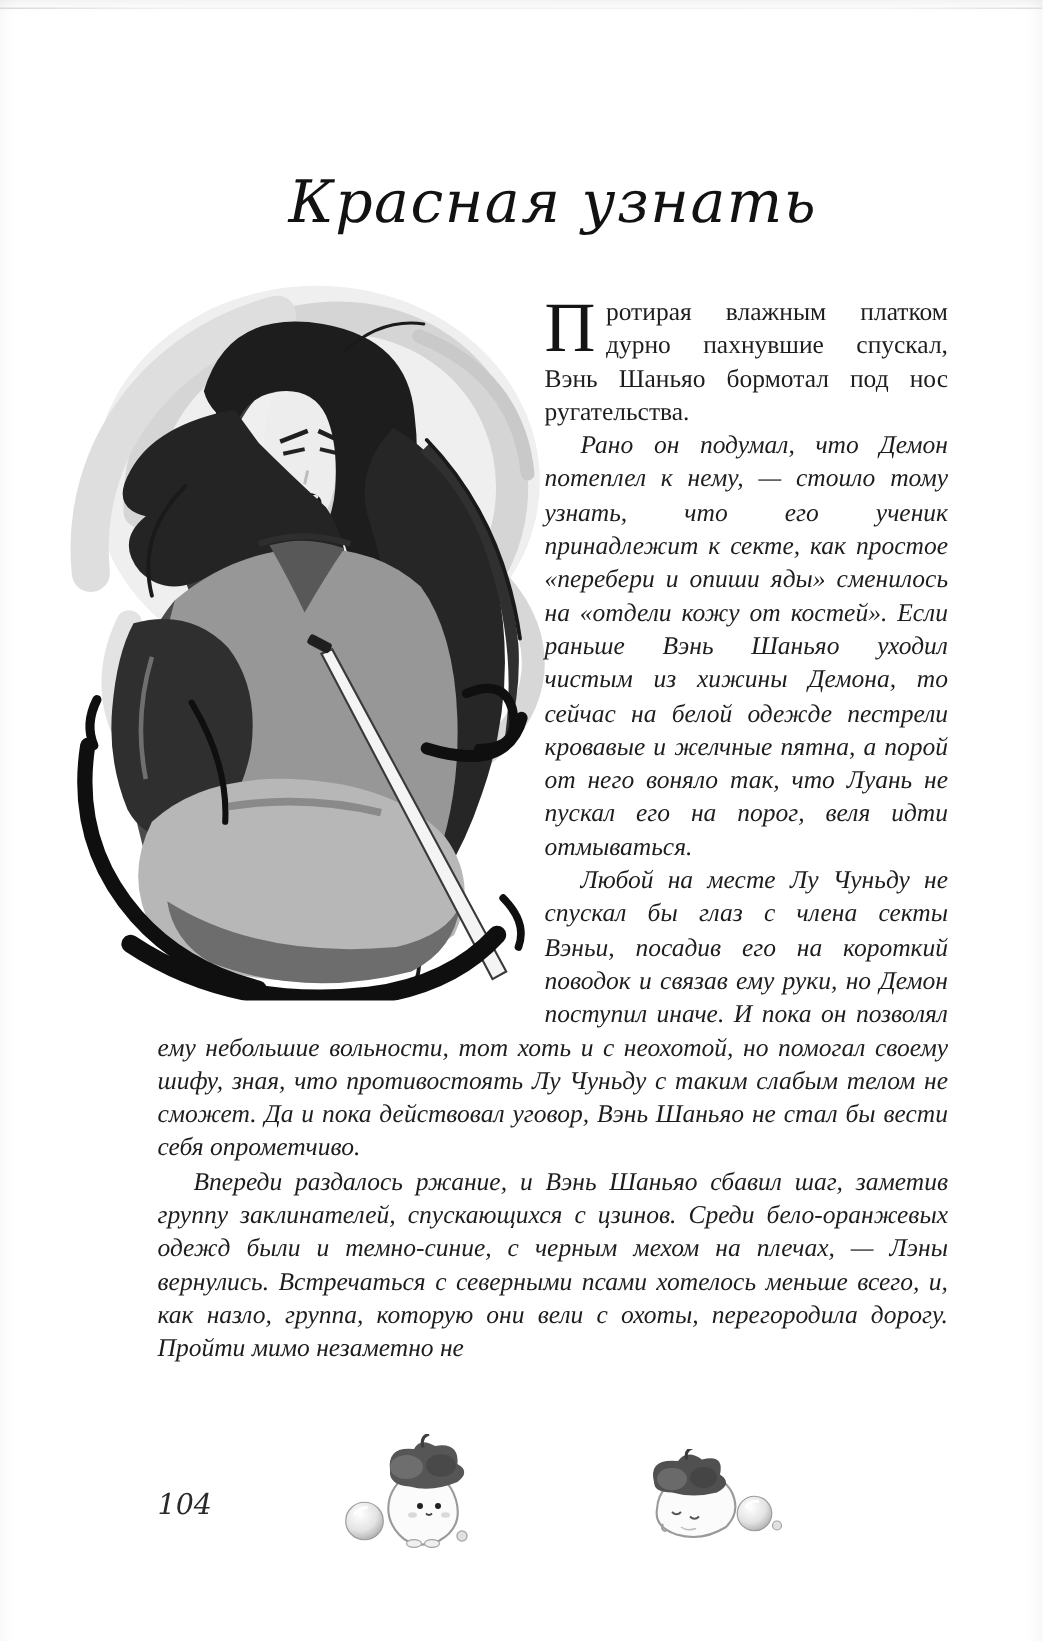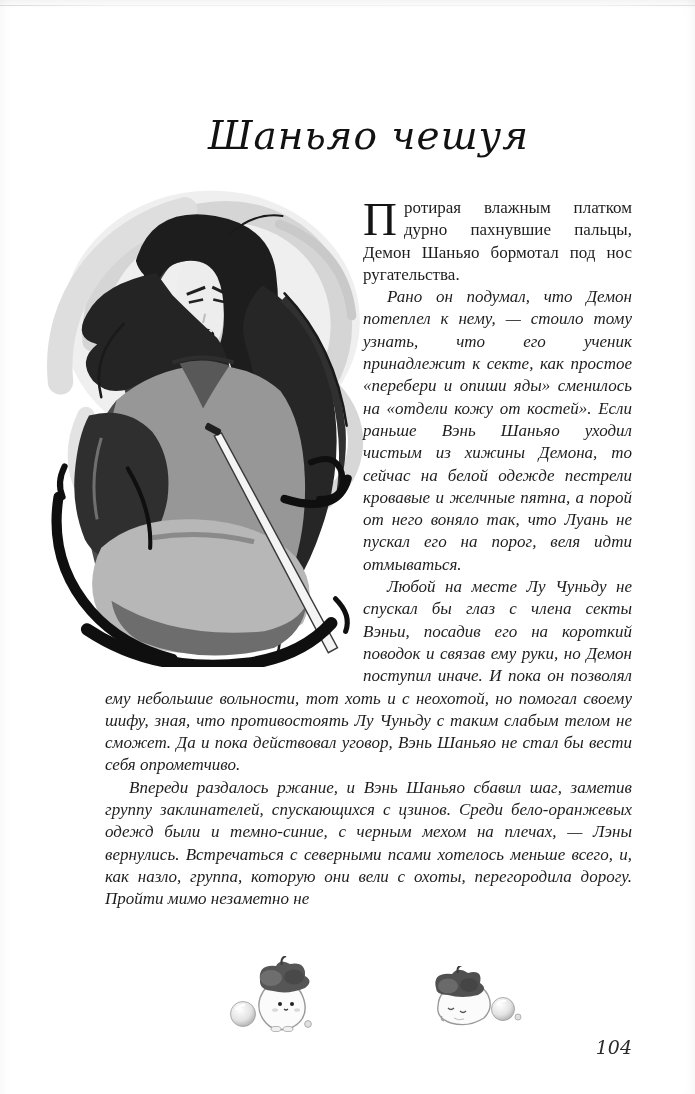--- a/index.html
+++ b/index.html
@@ -43,35 +43,35 @@
   .dropcap{
     float:left;
     font-family:"Liberation Serif",serif;
     font-size:47px;line-height:37px;
     padding:4px 7px 0 0;
     color:#141414;
   }
   .footer{position:absolute;left:0;top:952px;width:695px;height:95px;}
   .page-number{
     position:absolute;left:105px;top:40px;width:527px;
-    text-align:right;
+    text-align:left;
     font-family:"DejaVu Serif","Liberation Serif",serif;
     font-style:italic;
-    font-size:19px;color:#2a2a2a;margin-top:44px;
+    font-size:19px;color:#2a2a2a;
   }
   .critter-left{position:absolute;left:228px;top:4px;width:108px;height:82px;}
   .critter-right{position:absolute;left:418px;top:14px;width:110px;height:68px;}
 </style>
 </head>
 <body>
 
 <div class="page">
   <div class="page-top-edge"></div>
 
-  <div class="chapter-title">Шаньяо чешуя</div>
+  <div class="chapter-title">Красная узнать</div>
 
   <div class="illustration">
     <svg width="336" height="504" viewBox="0 0 330 495" xmlns="http://www.w3.org/2000/svg">
 
       <g fill="none" stroke-linecap="round">
         <ellipse cx="178" cy="155" rx="146" ry="128" fill="#efefef"></ellipse>
         <path d="M 62,175 C 58,85 150,32 224,52 C 296,72 322,148 296,205 C 272,257 203,270 170,241 C 141,216 147,170 177,156 C 202,144 226,157 228,179" stroke="#d3d3d3" stroke-width="21" opacity="0.95"></path>
         <path d="M 30,215 C 22,135 75,66 152,46" stroke="#dedede" stroke-width="25"></path>
         <path d="M 298,222 C 330,258 326,302 290,332 C 256,360 216,352 206,322" stroke="#d7d7d7" stroke-width="15"></path>
         <path d="M 55,248 C 36,288 46,330 82,350" stroke="#e3e3e3" stroke-width="17"></path>
@@ -134,21 +134,21 @@
           <path d="M 300,428 Q 316,444 310,460" stroke-width="5"></path>
           <path d="M 34,298 Q 26,314 32,328" stroke-width="6"></path>
           <path d="M 96,300 Q 120,340 118,378" stroke-width="4"></path>
         </g>
       </g>
     </svg>
   </div>
 
   <div class="content">
     <div class="wrap-spacer"></div>
-    <p class="para"><span class="dropcap">П</span><span>ротирая влажным платком дурно пахнувшие пальцы, Демон Шаньяо бормотал под нос ругательства.</span></p>
+    <p class="para"><span class="dropcap">П</span><span>ротирая влажным платком дурно пахнувшие спускал, Вэнь Шаньяо бормотал под нос ругательства.</span></p>
     <p class="para indent">Рано он подумал, что Демон потеплел к нему, — стоило тому узнать, что его ученик принадлежит к секте, как простое «перебери и опиши яды» сменилось на «отдели кожу от костей». Если раньше Вэнь Шаньяо уходил чистым из хижины Демона, то сейчас на белой одежде пестрели кровавые и желчные пятна, а порой от него воняло так, что Луань не пускал его на порог, веля идти отмываться.</p>
     <p class="para indent">Любой на месте Лу Чуньду не спускал бы глаз с члена секты Вэньи, посадив его на короткий поводок и связав ему руки, но Демон поступил иначе. И пока он позволял ему небольшие вольности, тот хоть и с неохотой, но помогал своему шифу, зная, что противостоять Лу Чуньду с таким слабым телом не сможет. Да и пока действовал уговор, Вэнь Шаньяо не стал бы вести себя опрометчиво.</p>
     <p class="para indent">Впереди раздалось ржание, и Вэнь Шаньяо сбавил шаг, заметив группу заклинателей, спускающихся с цзинов. Среди бело-оранжевых одежд были и темно-синие, с черным мехом на плечах, — Лэны вернулись. Встречаться с северными псами хотелось меньше всего, и, как назло, группа, которую они вели с охоты, перегородила дорогу. Пройти мимо незаметно не</p>
   </div>
 
   <div class="footer">
     <div class="critter-left">
       <svg width="108" height="82" viewBox="0 0 108 82" xmlns="http://www.w3.org/2000/svg">
         <defs>
           <radialGradient id="pearlL" cx="38%" cy="32%" r="75%">

